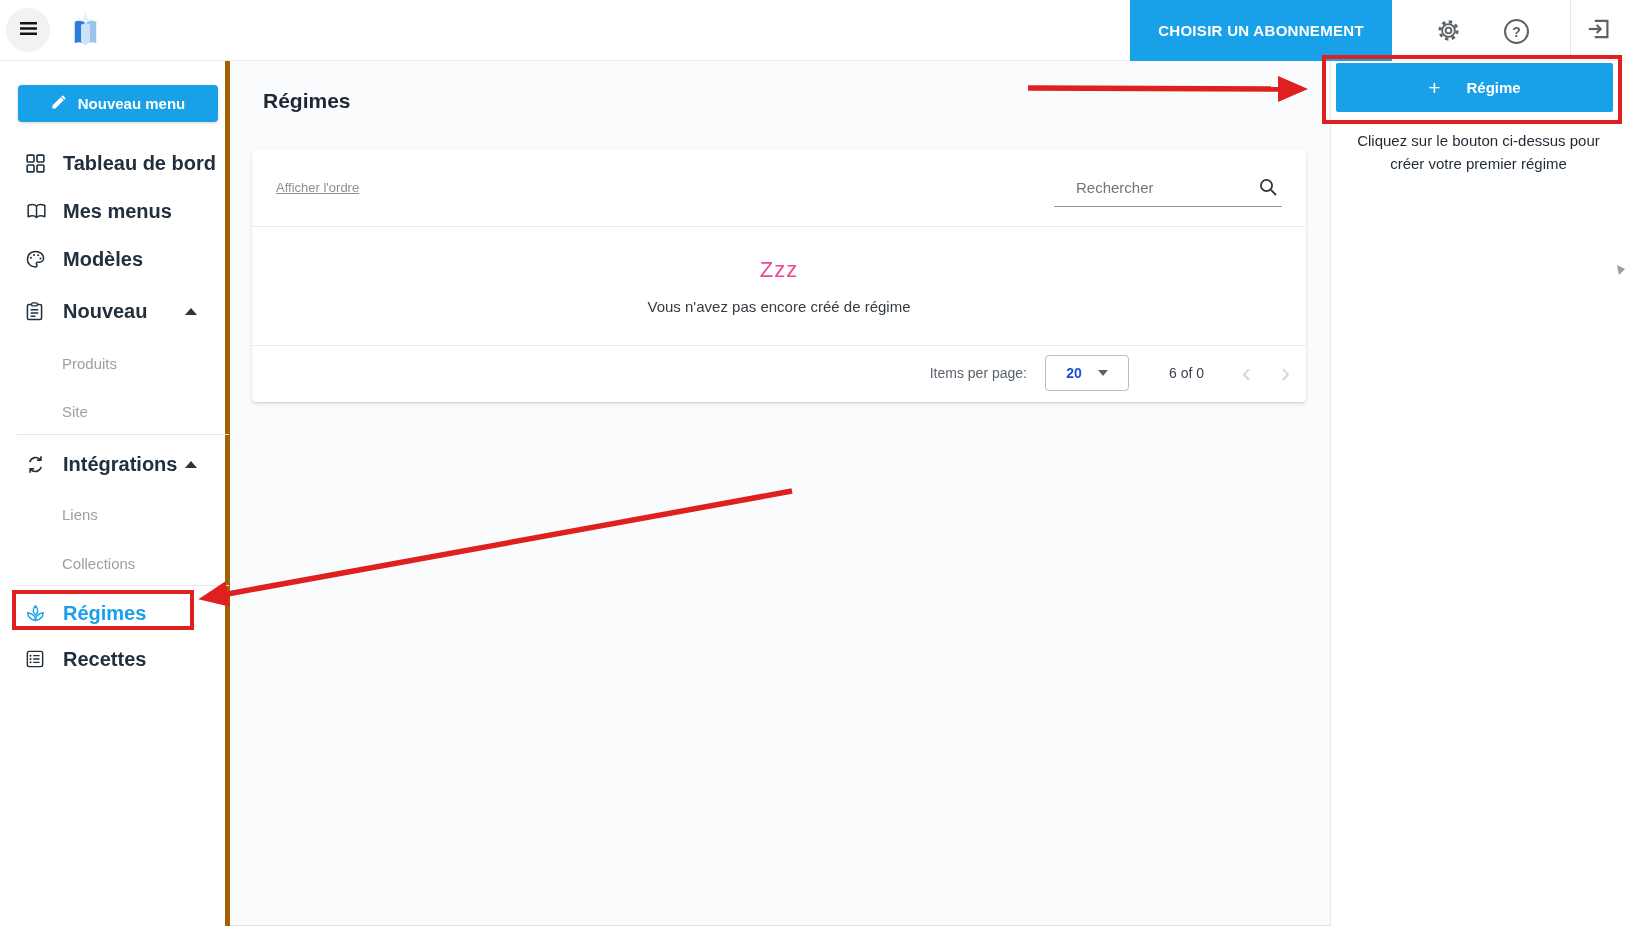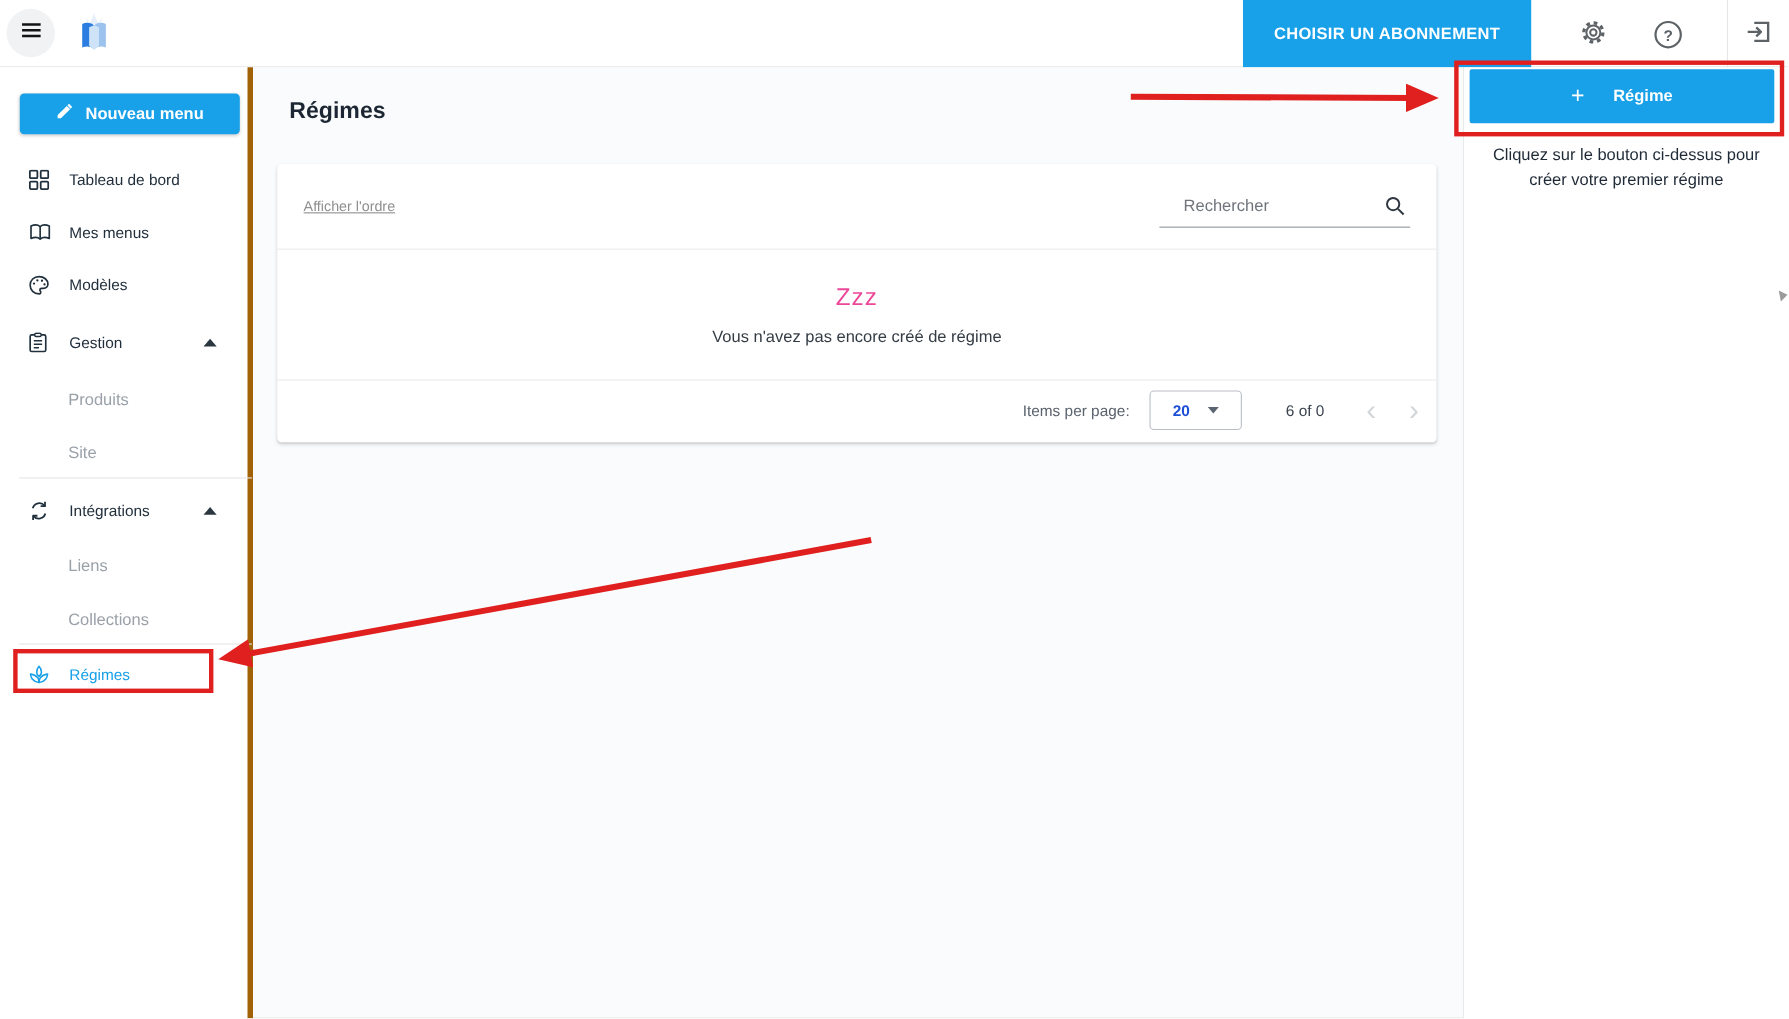--- a/index.html
+++ b/index.html
@@ -32,21 +32,21 @@
   
   .sidebar { position:absolute; left:0; top:61px; width:230px; height:865px;
             background:#fff; border-right:5px solid #a16207; z-index:2; }
   .new-menu-btn { position:absolute; left:18px; top:24px; width:200px; height:37px;
             background:#18a0e8; border:none; border-radius:4px; color:#fff; font-size:15px;
             font-weight:700; display:flex; align-items:center; justify-content:center; gap:12px;
             cursor:pointer; font-family:inherit; box-shadow:0 1px 3px rgba(0,0,0,.18); }
   .nav-item { position:absolute; left:0; width:229px; height:48px; display:flex;
             align-items:center; padding-left:26px; cursor:pointer; }
   .nav-icon { width:22px; display:flex; align-items:center; margin-right:15px; }
-  .nav-label { font-size:14px; font-weight:400; color:#22303d; }
+  .nav-label { font-size:20px; font-weight:700; color:#22303d; }
   .nav-sub { padding-left:62px; }
   .nav-sub .nav-label { font-weight:400; color:#9aa1a9; font-size:15px; }
   .nav-item.active .nav-label { color:#18a0e8; }
   .caret-up { position:absolute; right:32px; width:0; height:0;
             border-left:6px solid transparent; border-right:6px solid transparent;
             border-bottom:7px solid #2b3740; }
   .side-divider { position:absolute; left:17px; width:212px; height:1px; background:#e6e6e6; }
 
   
   .content { position:absolute; left:230px; top:61px; width:1101px; height:865px;
@@ -194,21 +194,21 @@
     </div>
 
     <div class="nav-item" style="top:226px">
       <span class="nav-icon">
         <svg viewBox="0 0 18 20" width="17" height="19">
           <rect x="1.5" y="2.5" width="15" height="16" rx="1.5" fill="none" stroke="#20303c" stroke-width="1.6"></rect>
           <rect x="6" y="0.9" width="6" height="3.2" rx="1" fill="#ffffff" stroke="#20303c" stroke-width="1.4"></rect>
           <path d="M5 8.2 H13 M5 11.6 H13 M5 15 H10" stroke="#20303c" stroke-width="1.5"></path>
         </svg>
       </span>
-      <span class="nav-label">Gestion</span>
+      <span class="nav-label">Nouveau</span>
       <span class="caret-up"></span>
     </div>
 
     <div class="nav-item nav-sub" style="top:278px">
       <span class="nav-label">Produits</span>
     </div>
     <div class="nav-item nav-sub" style="top:326px">
       <span class="nav-label">Site</span>
     </div>
 
@@ -240,20 +240,30 @@
       <span class="nav-icon">
         <svg viewBox="0 0 20 20" width="19" height="19" fill="none" stroke="#18a0e8" stroke-width="1.5" stroke-linejoin="round">
           <path d="M10 1.8 C11.6 3.6 12.4 5.6 12.3 7.6 C12.2 9 11.4 10.4 10 11.6 C8.6 10.4 7.8 9 7.7 7.6 C7.6 5.6 8.4 3.6 10 1.8 Z"></path>
           <path d="M1.8 9.2 C4.8 9.6 7.2 10.8 8.8 12.8 C9.7 14 10 15.6 10 17.4 C7.2 17 4.9 15.8 3.5 14 C2.5 12.7 2 11 1.8 9.2 Z"></path>
           <path d="M18.2 9.2 C15.2 9.6 12.8 10.8 11.2 12.8 C10.3 14 10 15.6 10 17.4 C12.8 17 15.1 15.8 16.5 14 C17.5 12.7 18 11 18.2 9.2 Z"></path>
         </svg>
       </span>
       <span class="nav-label">Régimes</span>
     </div>
 
+    <div class="nav-item" style="top:574px">
+      <span class="nav-icon">
+        <svg viewBox="0 0 20 20" width="18" height="18">
+          <rect x="1.5" y="1.5" width="17" height="17" rx="2" fill="none" stroke="#20303c" stroke-width="1.6"></rect>
+          <path d="M8 6.3 H15 M8 10 H15 M8 13.7 H15" stroke="#20303c" stroke-width="1.5"></path>
+          <path d="M5 6.3 h0.01 M5 10 h0.01 M5 13.7 h0.01" stroke="#20303c" stroke-width="2.3" stroke-linecap="round"></path>
+        </svg>
+      </span>
+      <span class="nav-label">Recettes</span>
+    </div>
   </div>
 
   <div class="content">
     <div class="page-title">Régimes</div>
 
     <div class="card">
       <div class="card-header">
         <a class="order-link">Afficher l'ordre</a>
         <div class="search-wrap">
           <input class="search-input" type="text" placeholder="Rechercher" style="">

